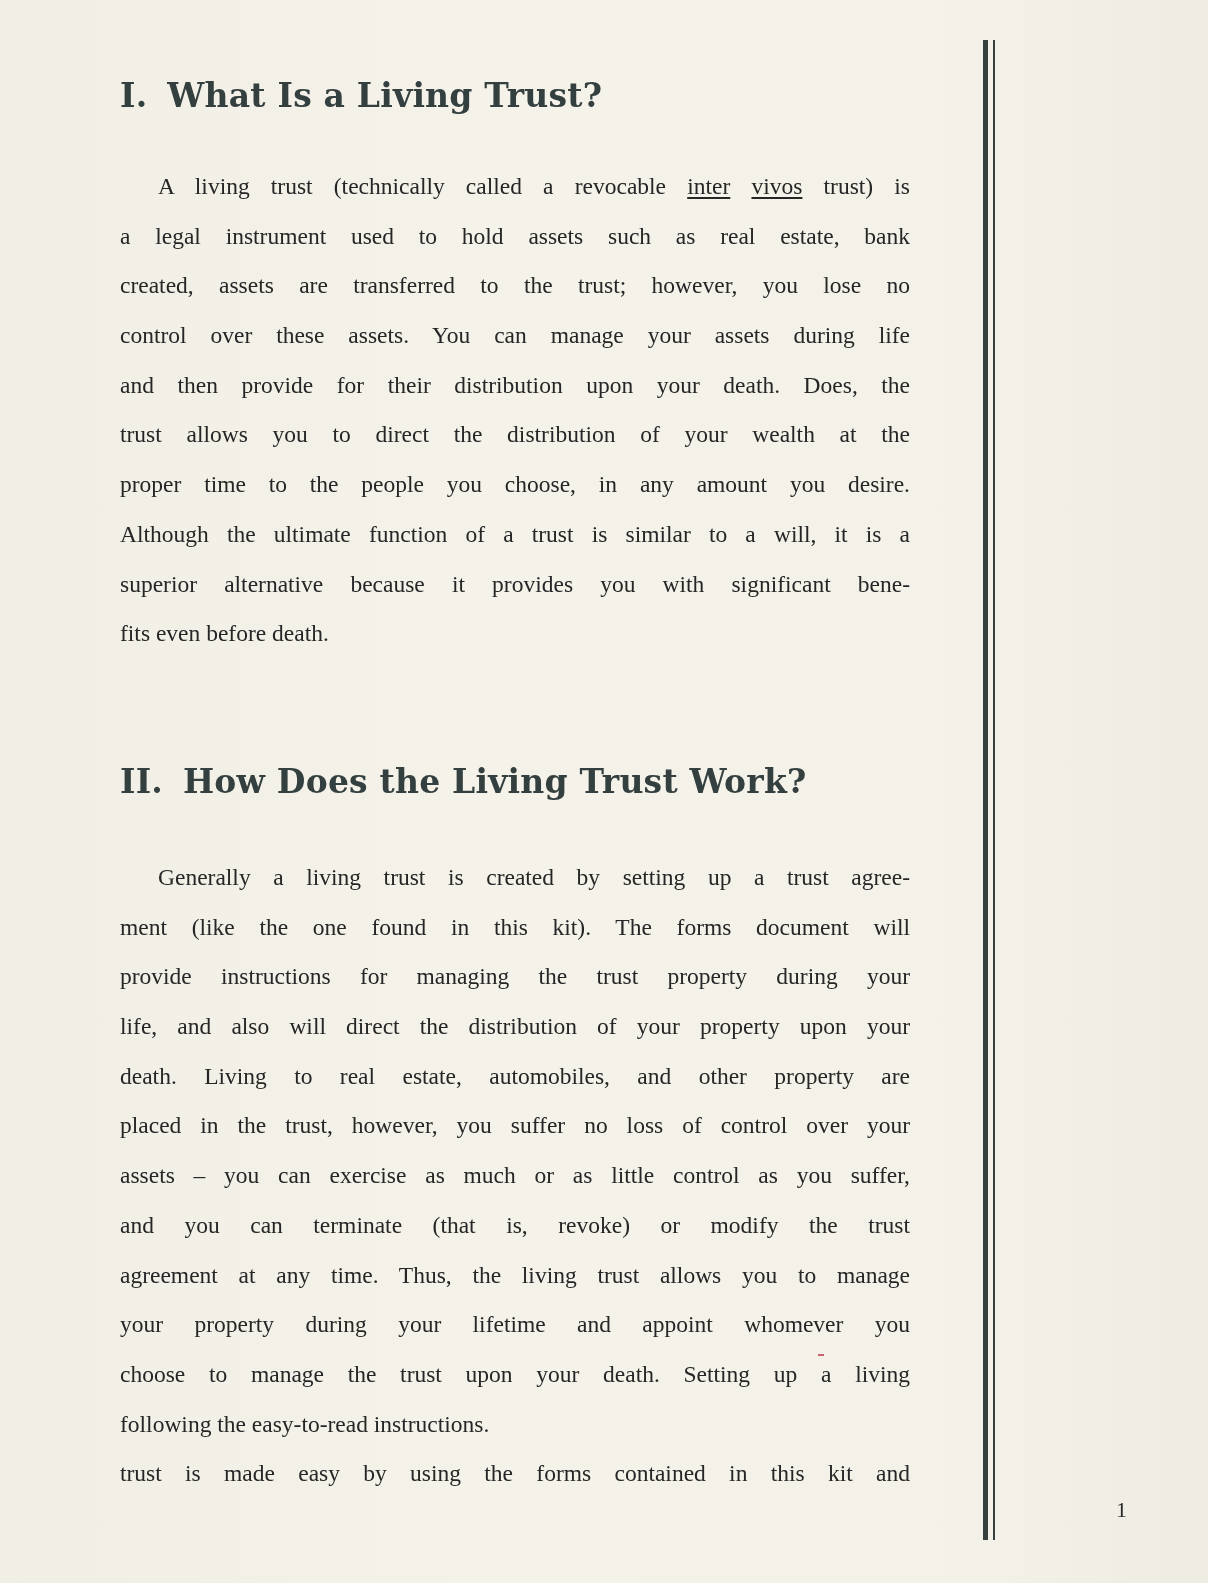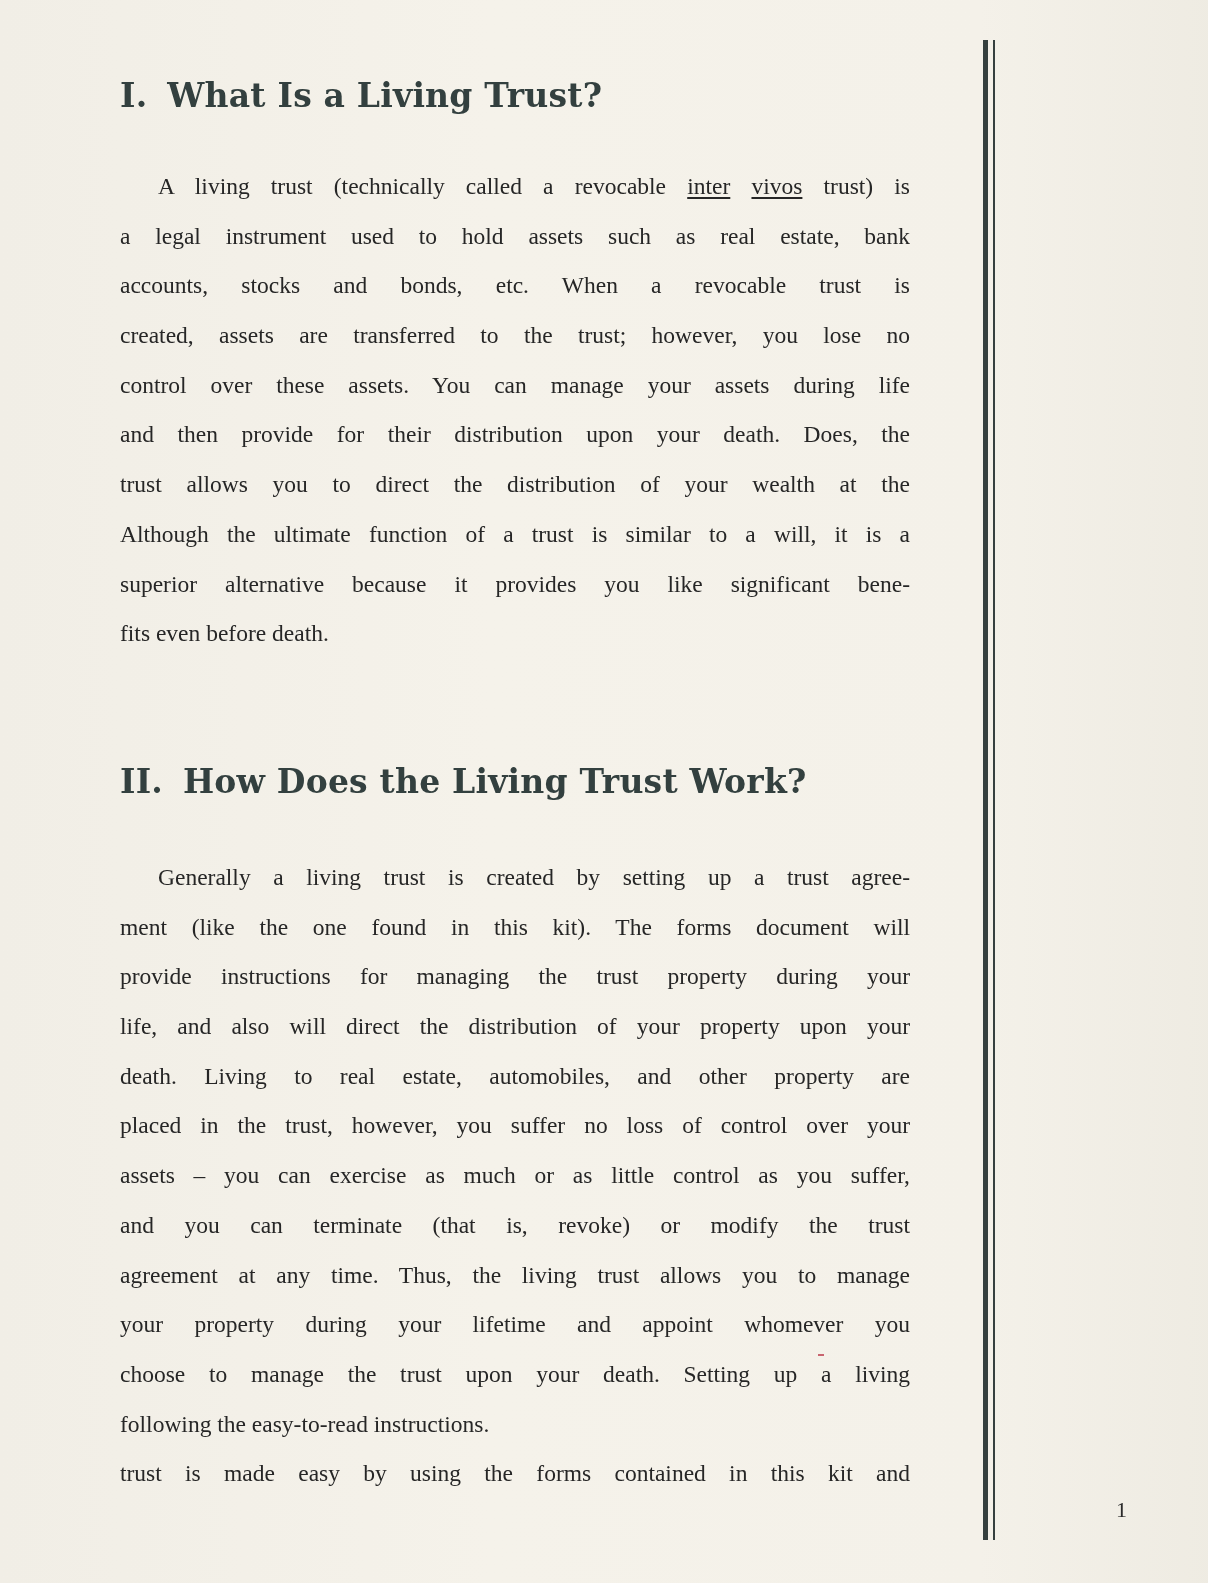--- a/index.html
+++ b/index.html
@@ -104,27 +104,27 @@
 </head>
 <body>
 
 <div class="page">
 
   <h1 class="heading" id="h1"><span class="num">I.</span><span>What Is a Living Trust?</span></h1>
 
   <div class="para" id="p1">
     <span class="line indent"><span>A living trust (technically called a revocable </span><span class="u">inter</span><span> </span><span class="u">vivos</span><span> trust) is</span></span>
     <span class="line">a legal instrument used to hold assets such as real estate, bank</span>
-    <span class="line">accounts, stocks and bonds, etc.  When a revocable trust is</span>
     <span class="line">created, assets are transferred to the trust; however, you lose no</span>
     <span class="line">control over these assets. You can manage your assets during life</span>
     <span class="line">and then provide for their distribution upon your death. Does, the</span>
     <span class="line">trust allows you to direct the distribution of your wealth at the</span>
+    <span class="line">proper time to the people you choose, in any amount you desire.</span>
     <span class="line">Although the ultimate function of a trust is similar to a will, it is a</span>
-    <span class="line">superior alternative because it provides you like significant bene-</span>
+    <span class="line">superior alternative because it provides you with significant bene-</span>
     <span class="line last">fits even before death.</span>
   </div>
 
   <h1 class="heading" id="h2"><span class="num">II.</span><span>How Does the Living Trust Work?</span></h1>
 
   <div class="para" id="p2">
     <span class="line indent">Generally a living trust is created by setting up a trust agree-</span>
     <span class="line">ment (like the one found in this kit). The forms document will</span>
     <span class="line">provide instructions for managing the trust property during your</span>
     <span class="line">life, and also will direct the distribution of your property upon your</span>

